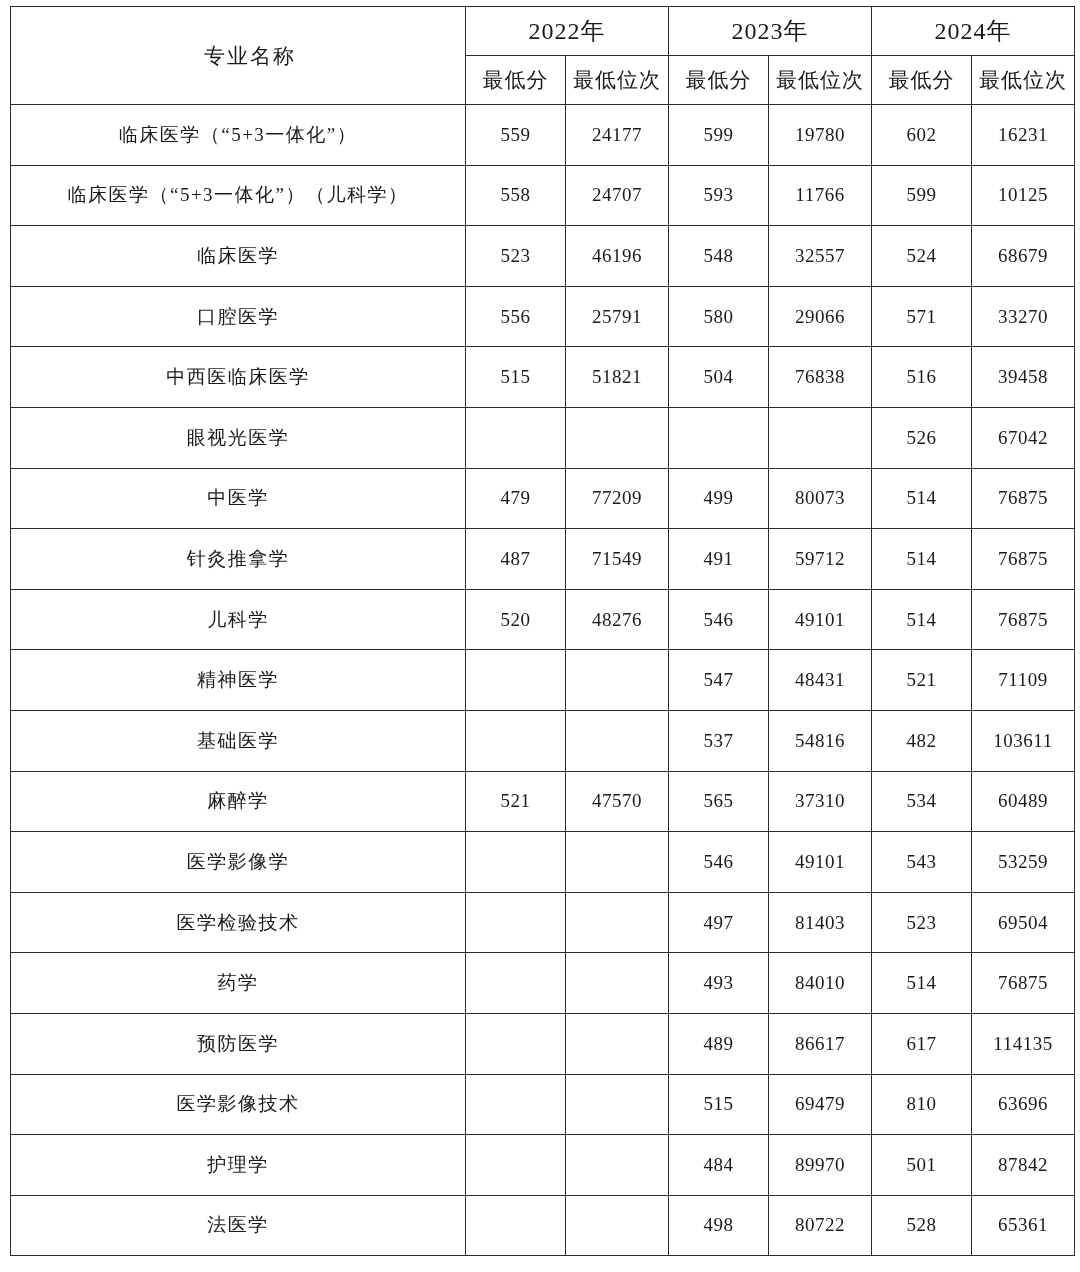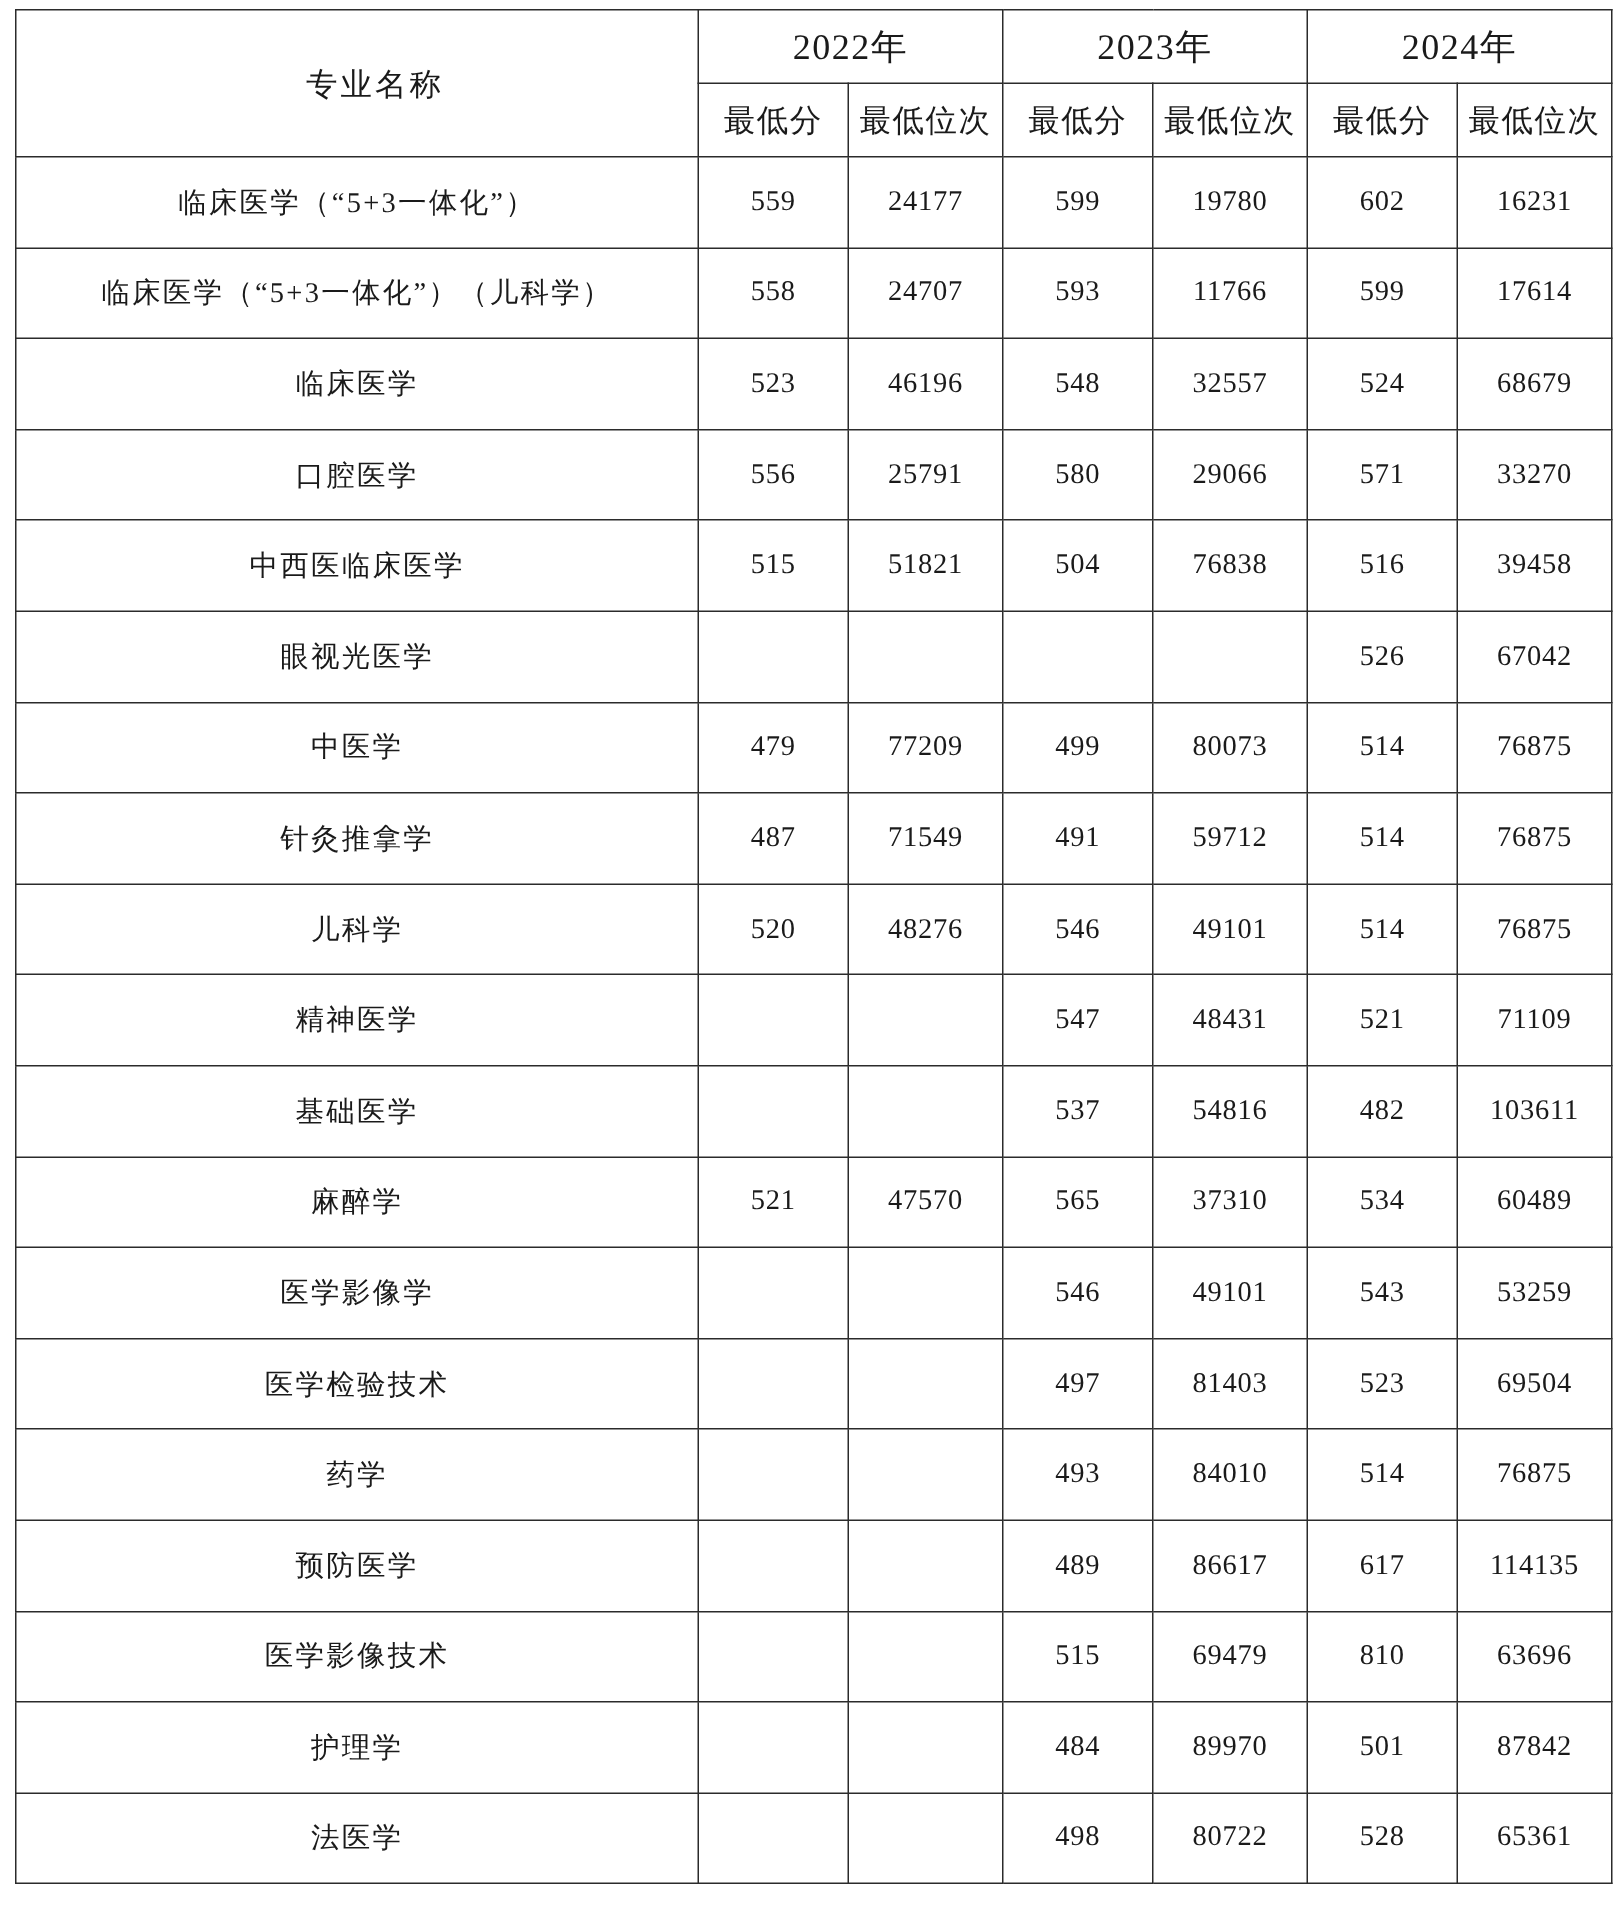--- a/index.html
+++ b/index.html
@@ -109,21 +109,21 @@
         <td class="num">602</td>
         <td class="num">16231</td>
       </tr>
       <tr>
         <td class="major">临床医学（“5+3一体化”）（儿科学）</td>
         <td class="num">558</td>
         <td class="num">24707</td>
         <td class="num">593</td>
         <td class="num">11766</td>
         <td class="num">599</td>
-        <td class="num">17614</td>
+        <td class="num">10125</td>
       </tr>
       <tr>
         <td class="major">临床医学</td>
         <td class="num">523</td>
         <td class="num">46196</td>
         <td class="num">548</td>
         <td class="num">32557</td>
         <td class="num">524</td>
         <td class="num">68679</td>
       </tr>

